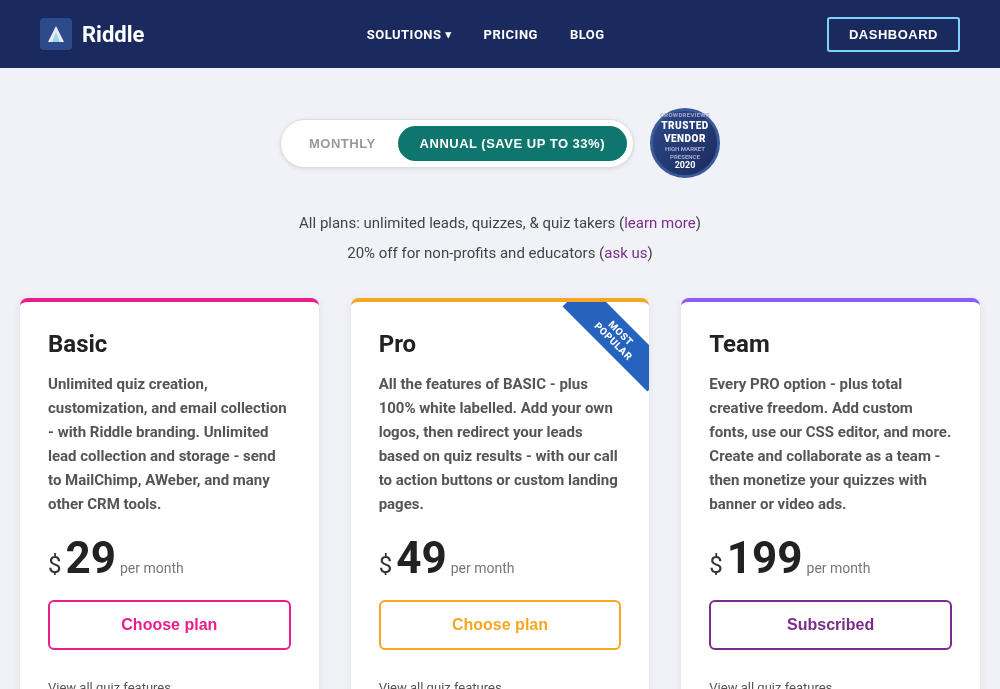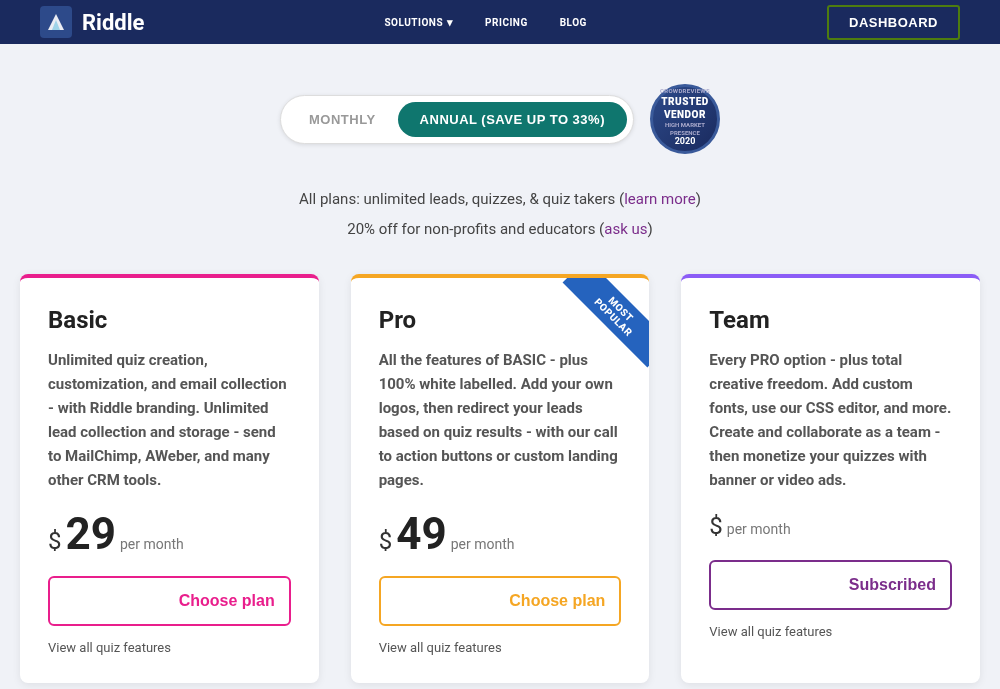--- a/index.html
+++ b/index.html
@@ -5,21 +5,21 @@
     * { box-sizing: border-box; margin: 0; padding: 0; }
     body { font-family: -apple-system, BlinkMacSystemFont, 'Segoe UI', Roboto, sans-serif; background: #f0f2f7; }
 
     
     nav {
       background: #1a2a5e;
       display: flex;
       align-items: center;
       justify-content: space-between;
       padding: 0 40px;
-      height: 44px;
+      height: 68px;
     }
     .nav-logo {
       display: flex;
       align-items: center;
       gap: 10px;
       color: white;
       font-size: 22px;
       font-weight: 700;
     }
     .logo-icon {
@@ -27,37 +27,37 @@
       height: 32px;
     }
     .nav-links {
       display: flex;
       align-items: center;
       gap: 32px;
     }
     .nav-links a {
       color: white;
       text-decoration: none;
-      font-size: 10px;
+      font-size: 13px;
       font-weight: 700;
       letter-spacing: 0.5px;
       text-transform: uppercase;
     }
     .nav-links .dropdown {
       display: flex;
       align-items: center;
       gap: 4px;
     }
     .nav-links .dropdown::after {
       content: '▾';
       font-size: 11px;
       color: white;
     }
     .nav-dashboard {
-      border: 2px solid #4d7c0f;
+      border: 2px solid #7dd3fc;
       color: white;
       background: transparent;
       padding: 8px 20px;
       font-size: 13px;
       font-weight: 700;
       letter-spacing: 0.5px;
       text-transform: uppercase;
       cursor: pointer;
       border-radius: 3px;
     }
@@ -226,22 +226,22 @@
     }
 
     .choose-btn {
       display: block;
       width: 100%;
       padding: 14px;
       border-radius: 6px;
       font-size: 16px;
       font-weight: 700;
       cursor: pointer;
-      text-align: right;
-      margin-bottom: 14px;
+      text-align: center;
+      margin-bottom: 30px;
     }
     .btn-basic {
       background: white;
       border: 2px solid #e91e8c;
       color: #e91e8c;
     }
     .btn-pro {
       background: white;
       border: 2px solid #f5a623;
       color: #f5a623;
@@ -329,20 +329,21 @@
       </div>
       <button class="choose-btn btn-pro">Choose plan</button>
       <div class="view-features">View all quiz features</div>
     </div>
 
     <div class="card card-team">
       <div class="card-title">Team</div>
       <div class="card-desc">Every PRO option - plus total creative freedom. Add custom fonts, use our CSS editor, and more. Create and collaborate as a team - then monetize your quizzes with banner or video ads.</div>
       <div class="card-price">
         <span class="price-dollar">$</span>
+        <span class="price-amount">199</span>
         <span class="price-period">per month</span>
       </div>
       <button class="choose-btn btn-team">Subscribed</button>
       <div class="view-features">View all quiz features</div>
     </div>
 
   </div>
 </div>
 
 </body></html>

